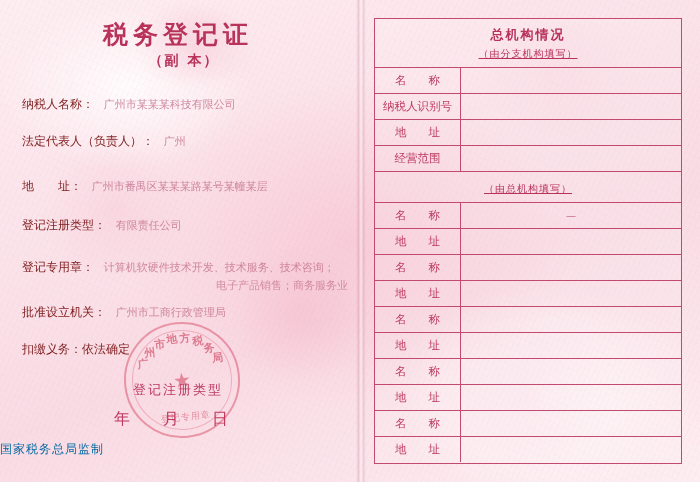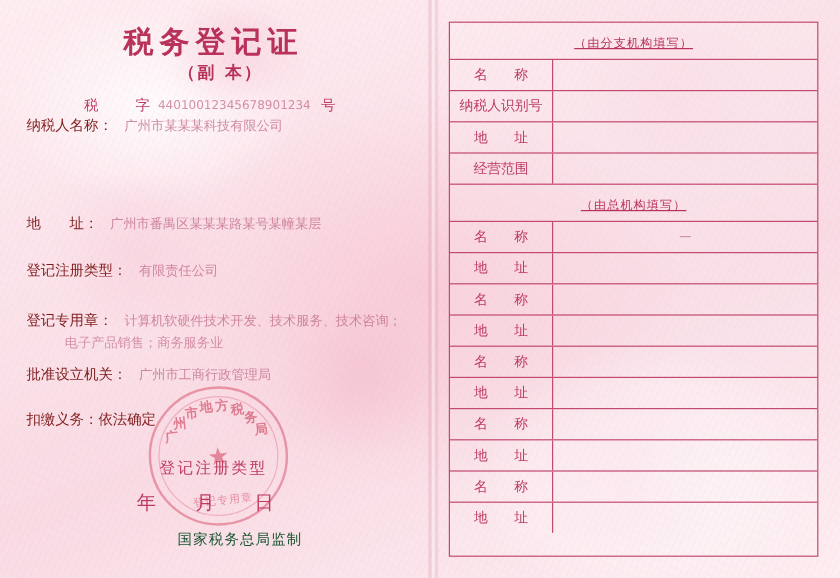--- a/index.html
+++ b/index.html
@@ -121,20 +121,21 @@
     opacity: .8;
     margin-left: 6px;
   }
   .field .value2 {
     display: block;
     color: #c4718d;
     font-size: 11px;
     opacity: .72;
     margin-left: 32px;
     margin-top: 2px;
+    text-align: right;
   }
   .f1 { top: 96px; }
   .f2 { top: 133px; }
   .f3 { top: 178px; }
   .f4 { top: 217px; }
   .f5 { top: 259px; }
   .f6 { top: 304px; }
   .f7 { top: 341px; }
 
   .issuer {
@@ -152,25 +153,23 @@
     top: 409px;
     text-align: center;
     font-size: 16px;
     letter-spacing: 14px;
     color: #bd3a60;
   }
   .footer {
     position: absolute;
     left: 0; right: 0;
     top: 441px;
-    text-align: center;
     font-size: 12px;
     letter-spacing: 1px;
-    color: #14532d;
-    padding-left: 44px;
+    color: #0369a1;
   }
 
   
   .seal {
     position: absolute;
     left: 124px;
     top: 322px;
     width: 112px;
     height: 112px;
     border-radius: 50%;
@@ -286,32 +285,30 @@
   <div class="blotch b3"></div>
   <div class="blotch b4"></div>
   <div class="blotch b5"></div>
   <div class="fold"></div>
 
   <div class="left-page">
 
     <div class="doc-title">税务登记证</div>
     <div class="doc-subtitle">（副  本）</div>
 
-    <div class="serial-row">
-      <span class="ch">税</span>
-      <span class="ch" style="margin-left:24px;">字</span>
-      <span class="num">44010012345678901234</span>
-      <span class="ch" style="margin-left:14px;">号</span>
-    </div>
 
     <div class="field f1">
       <span class="label">纳税人名称：</span>
       <span class="value">广州市某某某科技有限公司</span>
     </div>
 
+    <div class="field f2">
+      <span class="label">法定代表人（负责人）：</span>
+      <span class="value">广州</span>
+    </div>
 
     <div class="field f4">
       <span class="label">登记注册类型：</span>
       <span class="value">有限责任公司</span>
     </div>
 
     <div class="field f3">
       <span class="label">地　　址：</span>
       <span class="value">广州市番禺区某某某路某号某幢某层</span>
     </div>
@@ -348,20 +345,21 @@
         <span style="transform: translate(-50%,-50%) rotate(46deg) translateY(-42px) rotate(-46deg);">务</span>
         <span style="transform: translate(-50%,-50%) rotate(64deg) translateY(-42px) rotate(-64deg);">局</span>
       </div>
       <div class="seal-bottom">登记专用章</div>
     </div>
   </div>
 
   <div class="table-wrap">
 
     <div class="sec-head">
+      <div class="t1">总机构情况</div>
       <div class="t2">（由分支机构填写）</div>
     </div>
 
     <div class="row">
       <div class="cell-label spread">
         <span>名</span>
         <span>称</span>
       </div>
       <div class="cell-value"></div>
     </div>

